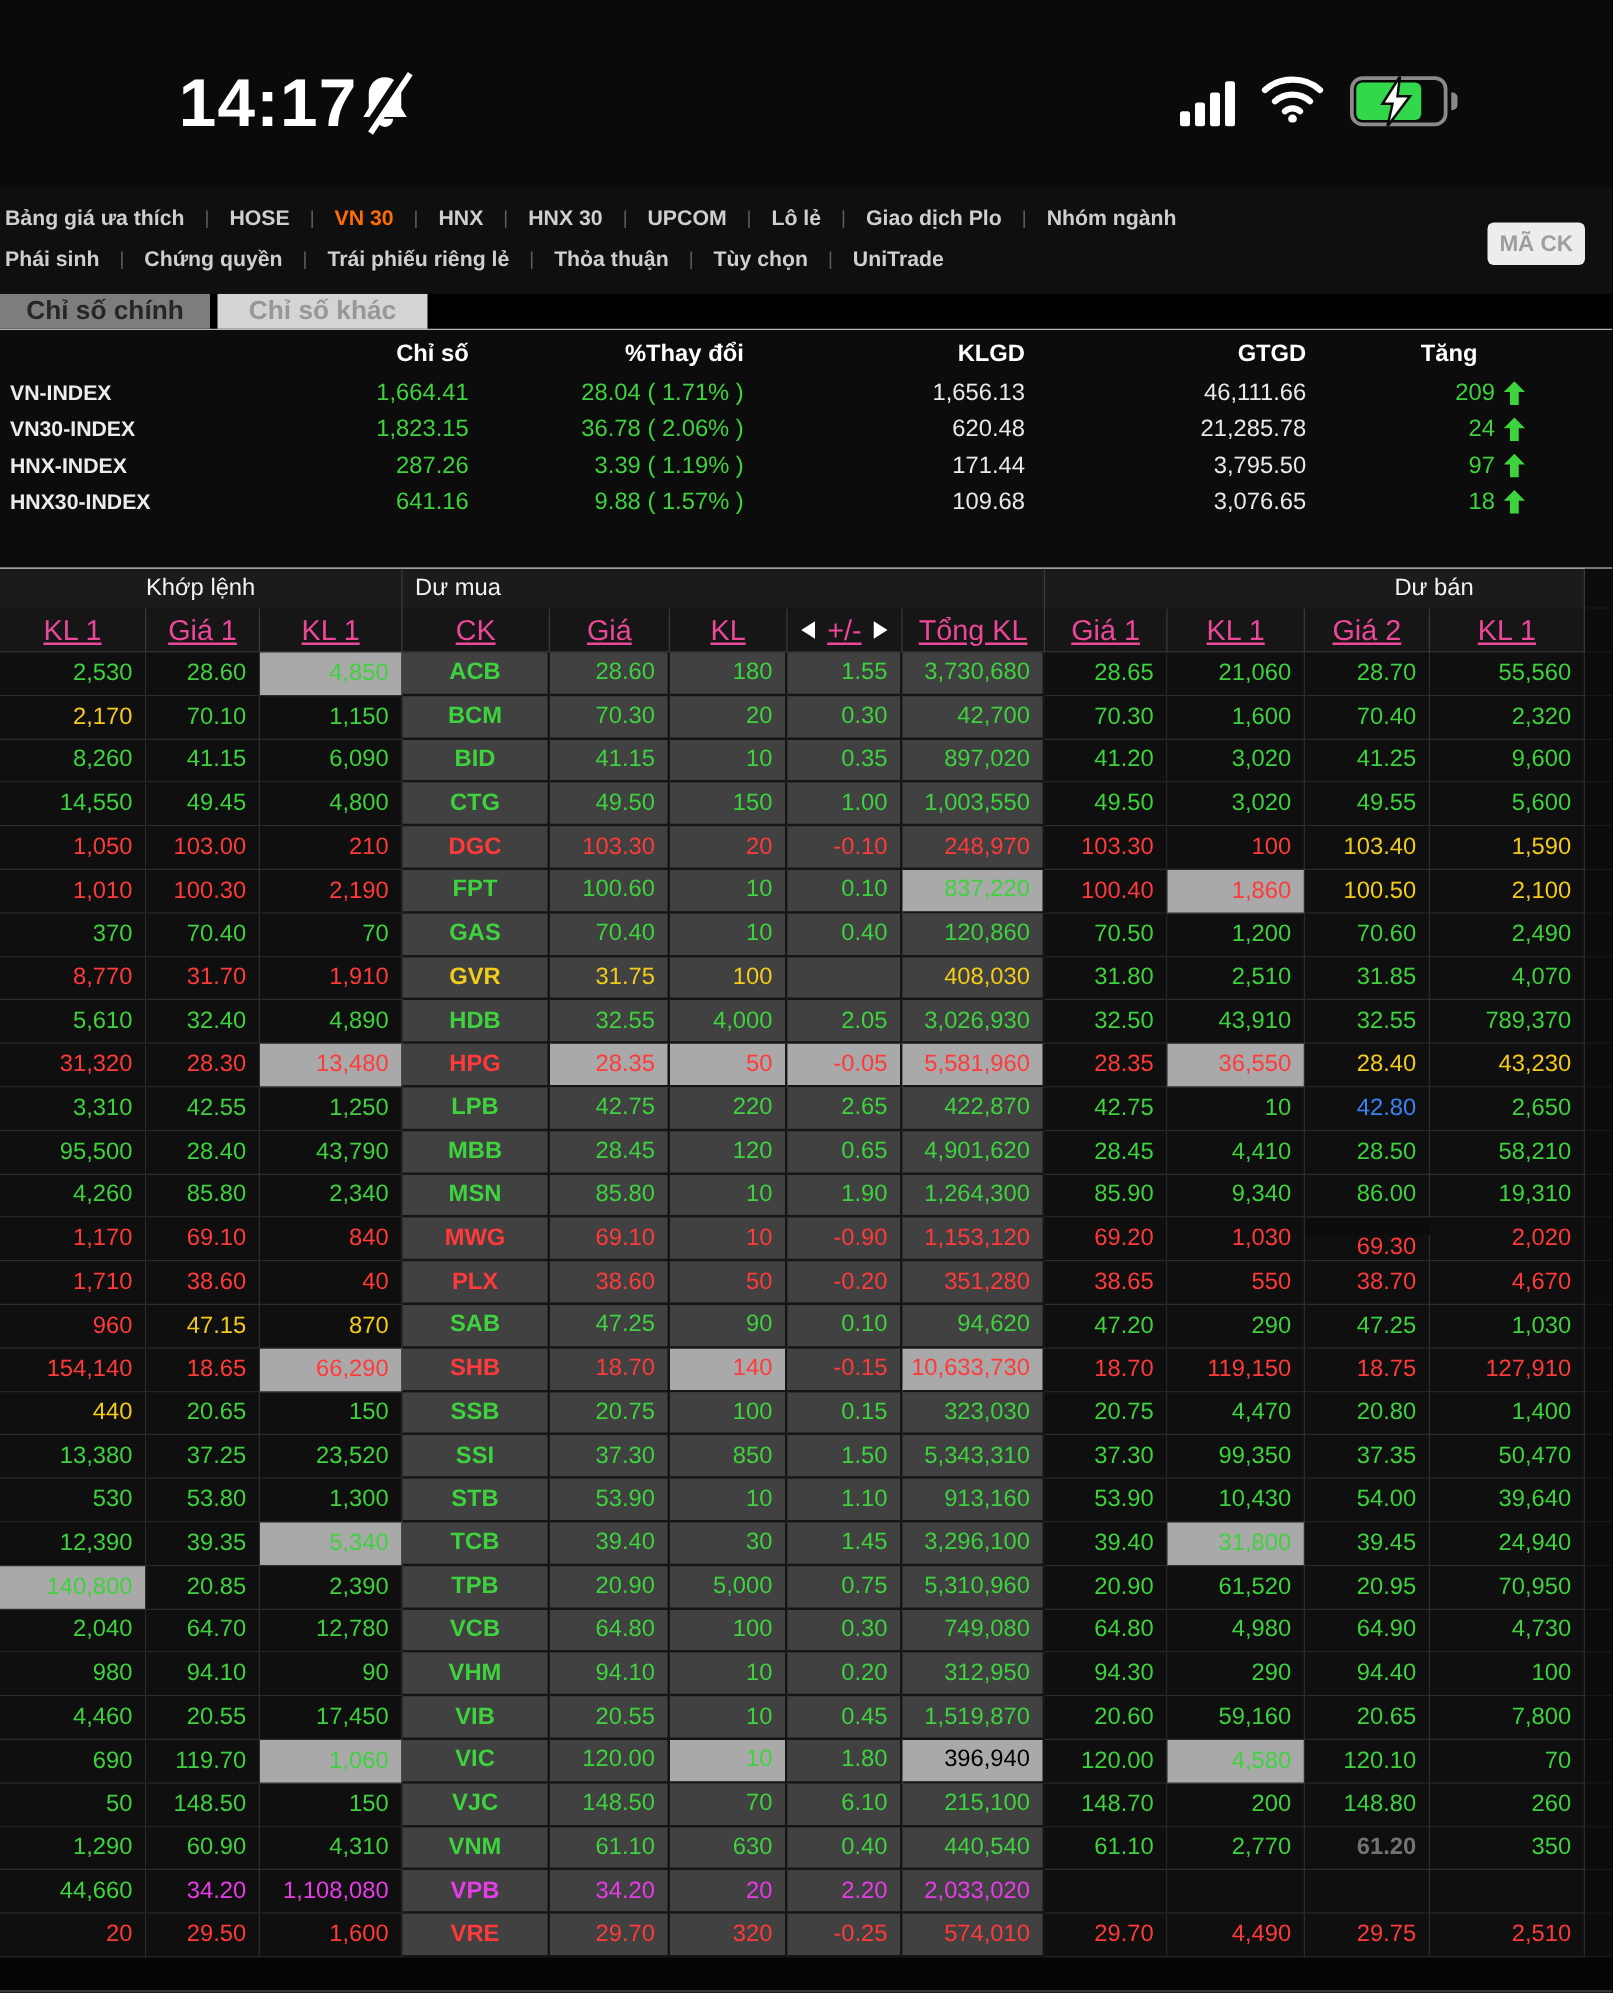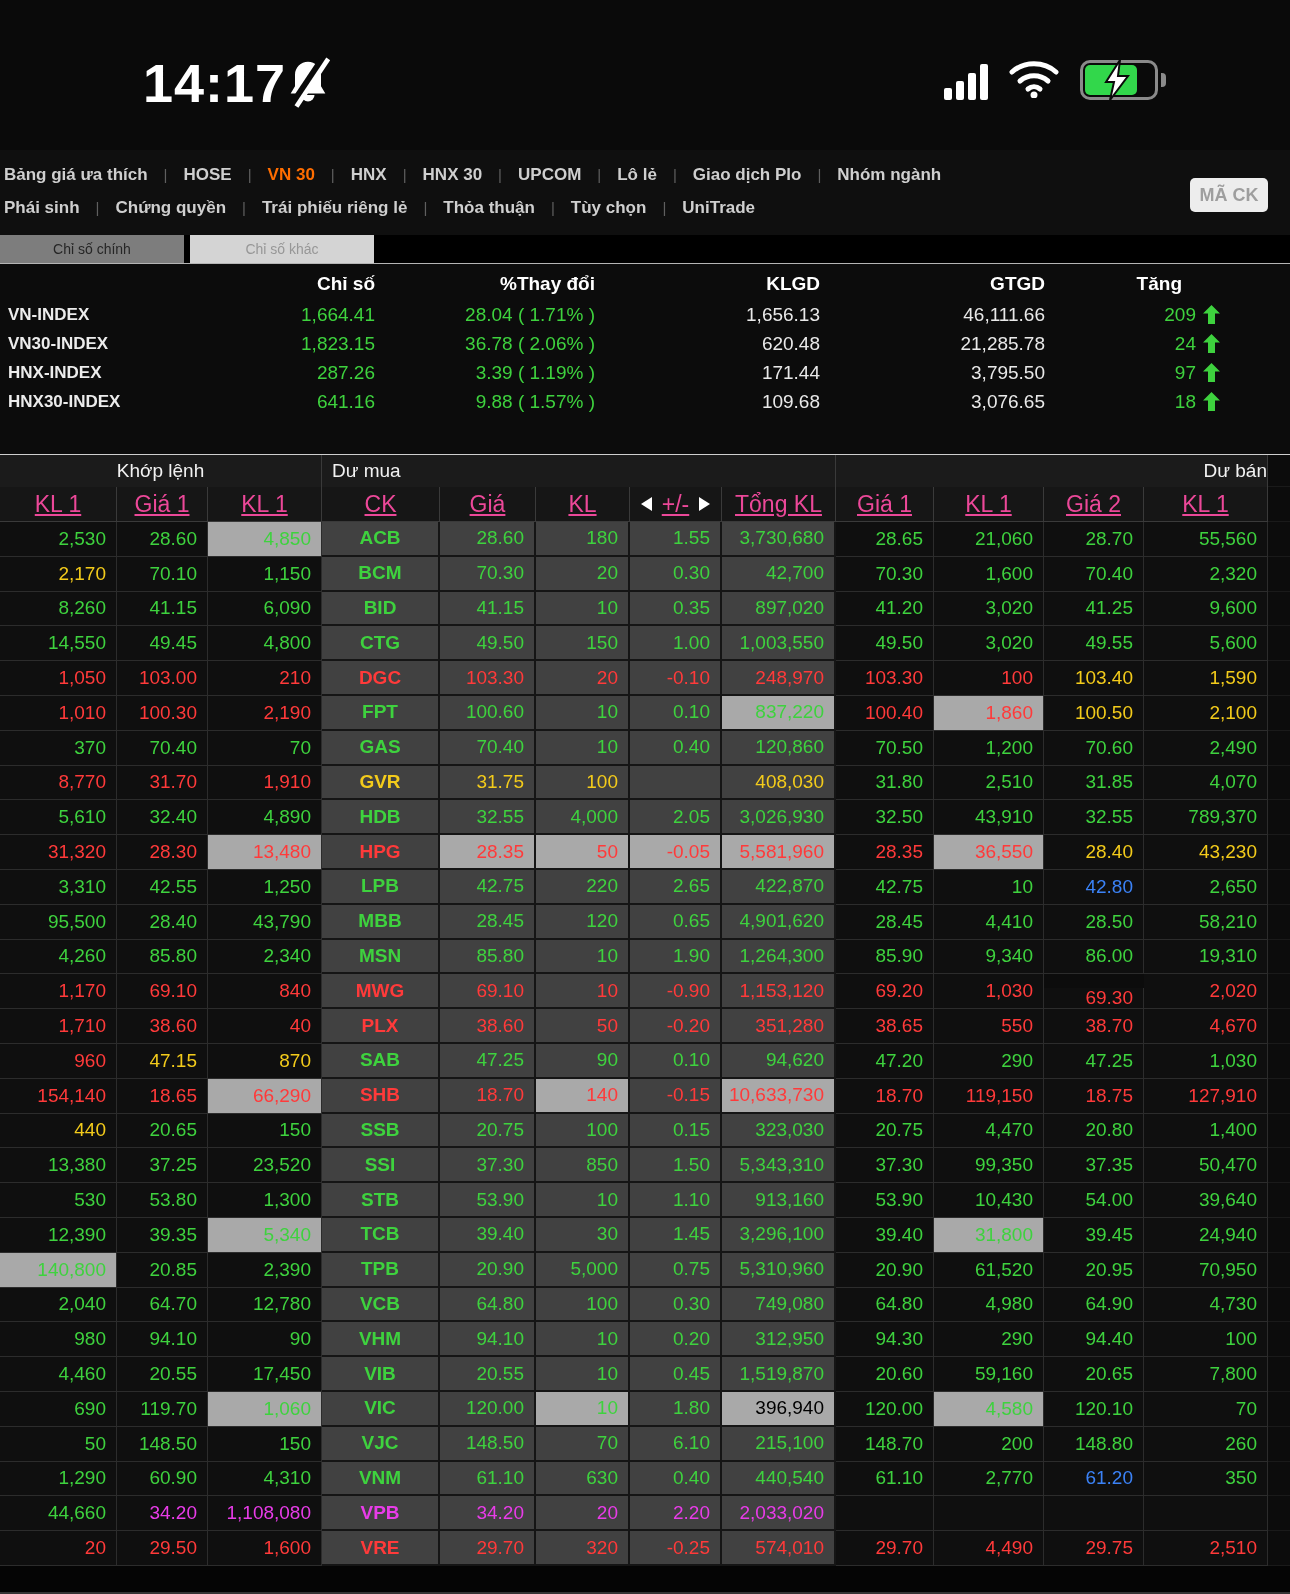--- a/index.html
+++ b/index.html
@@ -26,21 +26,21 @@
   .brand-shield{position:absolute;left:175px;top:8px;}
   .menus{flex:1;padding-top:8px;}
   .nav-row{display:flex;align-items:center;height:33px;white-space:nowrap;}
   .nav-item{color:#cfcfcf;font-size:17px;font-weight:700;padding:0 4px;cursor:pointer;}
   .nav-item.active{color:#ff6d00;}
   .nav-sep{color:#5f5f5f;font-size:15px;padding:0 12px;}
   .ma-ck{position:absolute;right:22px;top:28px;width:78px;height:34px;background:#ededed;border-radius:5px;color:#9e9e9e;font-size:18px;font-weight:700;display:flex;align-items:center;justify-content:center;}
 
   
   .tabs{height:28px;background:#000;display:flex;border-bottom:1px solid #b5b5b5;}
-  .tab{width:184px;height:28px;display:flex;align-items:center;justify-content:center;font-size:14px;font-weight:400;cursor:pointer;margin-right:6px;}
+  .tab{width:168px;height:28px;display:flex;align-items:center;justify-content:center;font-size:21px;font-weight:700;cursor:pointer;margin-right:6px;}
   .tab.sel{background:#7d7d7d;color:#262626;}
   .tab.unsel{background:#d4d4d4;color:#979797;}
 
   
   .index-table{height:186px;background:#0c0c0c;padding-top:4px;}
   .idx-grid{display:grid;grid-template-columns:170px 205px 220px 225px 225px 175px;align-items:center;}
   .idx-head{height:32px;}
   .idx-head div{color:#fff;font-size:19px;font-weight:700;text-align:right;}
   .idx-row{height:29px;}
   .idx-name{color:#ececec;font-size:17px;font-weight:700;text-align:left !important;padding-left:8px;}
@@ -48,21 +48,21 @@
   .idx-green{color:#3ed23e;}
   .idx-white{color:#e9e9e9;}
   .idx-tang{display:flex;justify-content:flex-end;align-items:center;gap:7px;font-size:19px;color:#3ed23e;}
 
   
   .board{background:#0c0c0c;}
   .grp-row{display:grid;grid-template-columns:322px 514px 432px 22px;height:32px;background:#1b1b1b;border-top:1px solid #cfcfcf;}
   .grp{color:#f2f2f2;font-size:19px;display:flex;align-items:center;border-right:1px solid #3a3a3a;}
   .grp.left{padding-left:10px;}
   .grp.center{justify-content:center;}
-  .grp.right{justify-content:flex-end;}
+  .grp.right{justify-content:flex-end;padding-right:88px;}
   .col-row{display:grid;grid-template-columns:117px 91px 114px 118px 96px 94px 92px 114px 98px 110px 100px 124px 22px;height:35px;background:#161616;}
   .col-h{display:flex;align-items:center;justify-content:center;color:#ec4899;font-size:23px;border-right:1px solid #3a3a3a;border-bottom:1px solid #3a3a3a;gap:10px;text-decoration:underline;}
   .tri-l{width:0;height:0;border-top:7px solid transparent;border-bottom:7px solid transparent;border-right:11px solid #fff;cursor:pointer;}
   .tri-r{width:0;height:0;border-top:7px solid transparent;border-bottom:7px solid transparent;border-left:11px solid #fff;cursor:pointer;}
   .board-row{display:grid;grid-template-columns:117px 91px 114px 118px 96px 94px 92px 114px 98px 110px 100px 124px 22px;height:34.8px;}
   .cell{display:flex;align-items:center;justify-content:flex-end;padding-right:10px;font-size:19px;border-right:1px solid #2c2c2c;border-bottom:1px solid #2c2c2c;background:#0f0f0f;overflow:hidden;cursor:pointer;}
   .cell.mid{background:#414141;border-right:2px solid #151515;border-bottom:2px solid #151515;}
   .cell.tick{justify-content:center;font-weight:700;padding-right:0;}
   .cell.hl{background:#a9a9a9;}
   .filler{background:#0c0c0c;border-bottom:1px solid #1a1a1a;}
@@ -661,21 +661,21 @@
         <div class="cell" style="color: rgb(62, 210, 62);">1,290</div>
         <div class="cell" style="color: rgb(62, 210, 62);">60.90</div>
         <div class="cell" style="color: rgb(62, 210, 62);">4,310</div>
         <div class="cell mid tick" style="color: rgb(62, 210, 62);">VNM</div>
         <div class="cell mid" style="color: rgb(62, 210, 62);">61.10</div>
         <div class="cell mid" style="color: rgb(62, 210, 62);">630</div>
         <div class="cell mid" style="color: rgb(62, 210, 62);">0.40</div>
         <div class="cell mid" style="color: rgb(62, 210, 62);">440,540</div>
         <div class="cell" style="color: rgb(62, 210, 62);">61.10</div>
         <div class="cell" style="color: rgb(62, 210, 62);">2,770</div>
-        <div class="cell" style="color: #3b82f6;">61.20</div>
+        <div class="cell" style="color: #737373; font-weight: bold;">61.20</div>
         <div class="cell" style="color: rgb(62, 210, 62);">350</div>
         <div class="filler"></div>
       </div>
       <div class="board-row">
         <div class="cell" style="color: rgb(62, 210, 62);">44,660</div>
         <div class="cell" style="color: rgb(232, 60, 232);">34.20</div>
         <div class="cell" style="color: rgb(232, 60, 232);">1,108,080</div>
         <div class="cell mid tick" style="color: rgb(232, 60, 232);">VPB</div>
         <div class="cell mid" style="color: rgb(232, 60, 232);">34.20</div>
         <div class="cell mid" style="color: rgb(232, 60, 232);">20</div>

